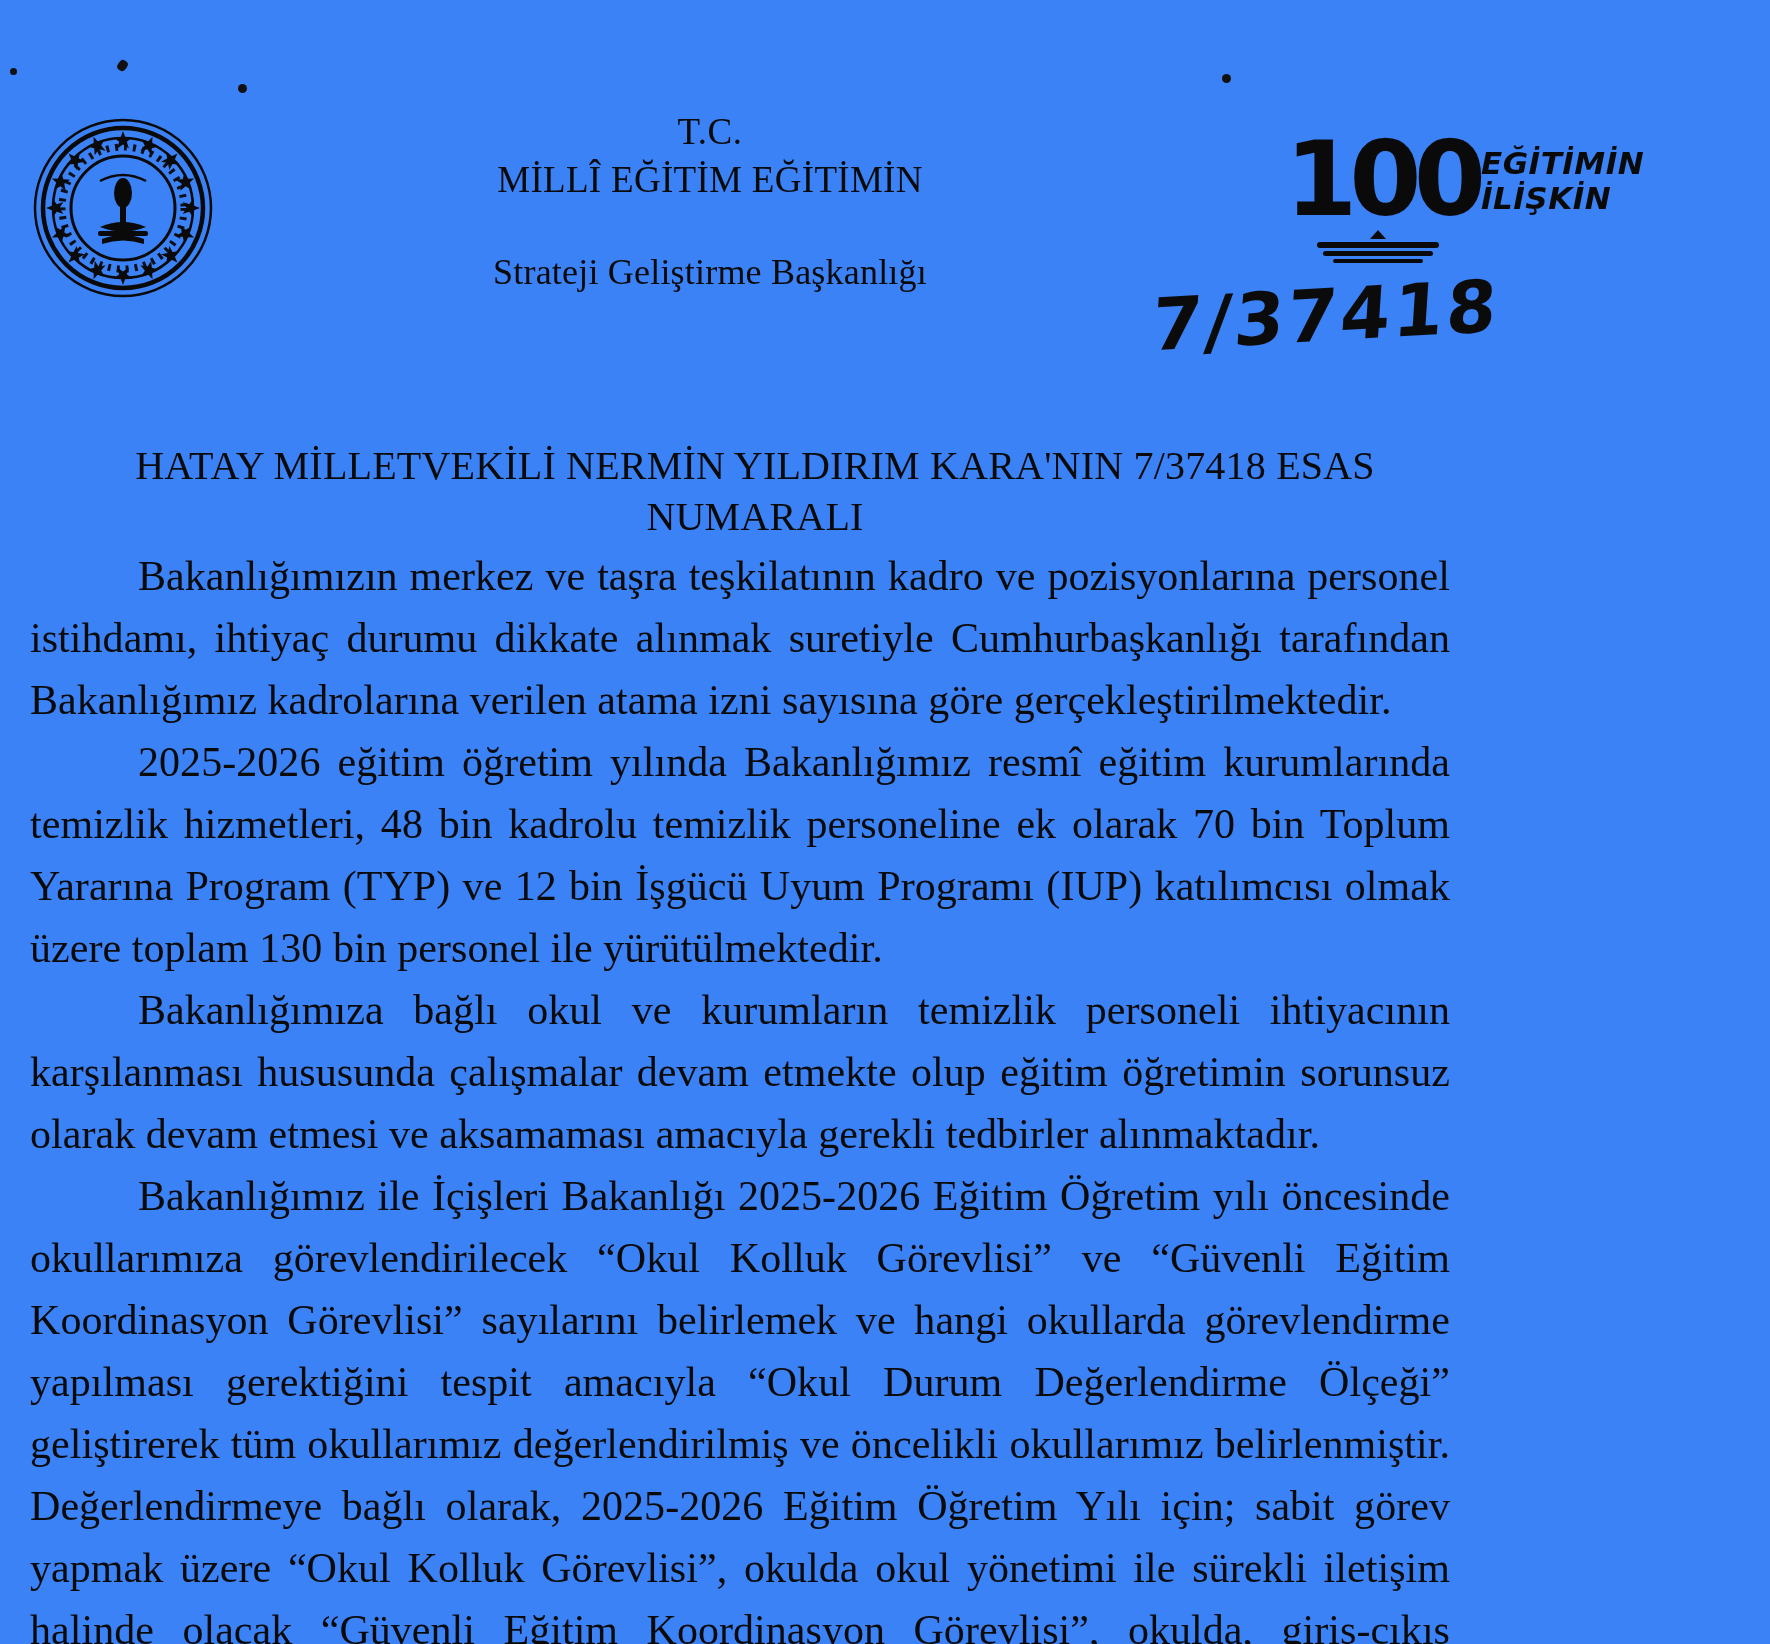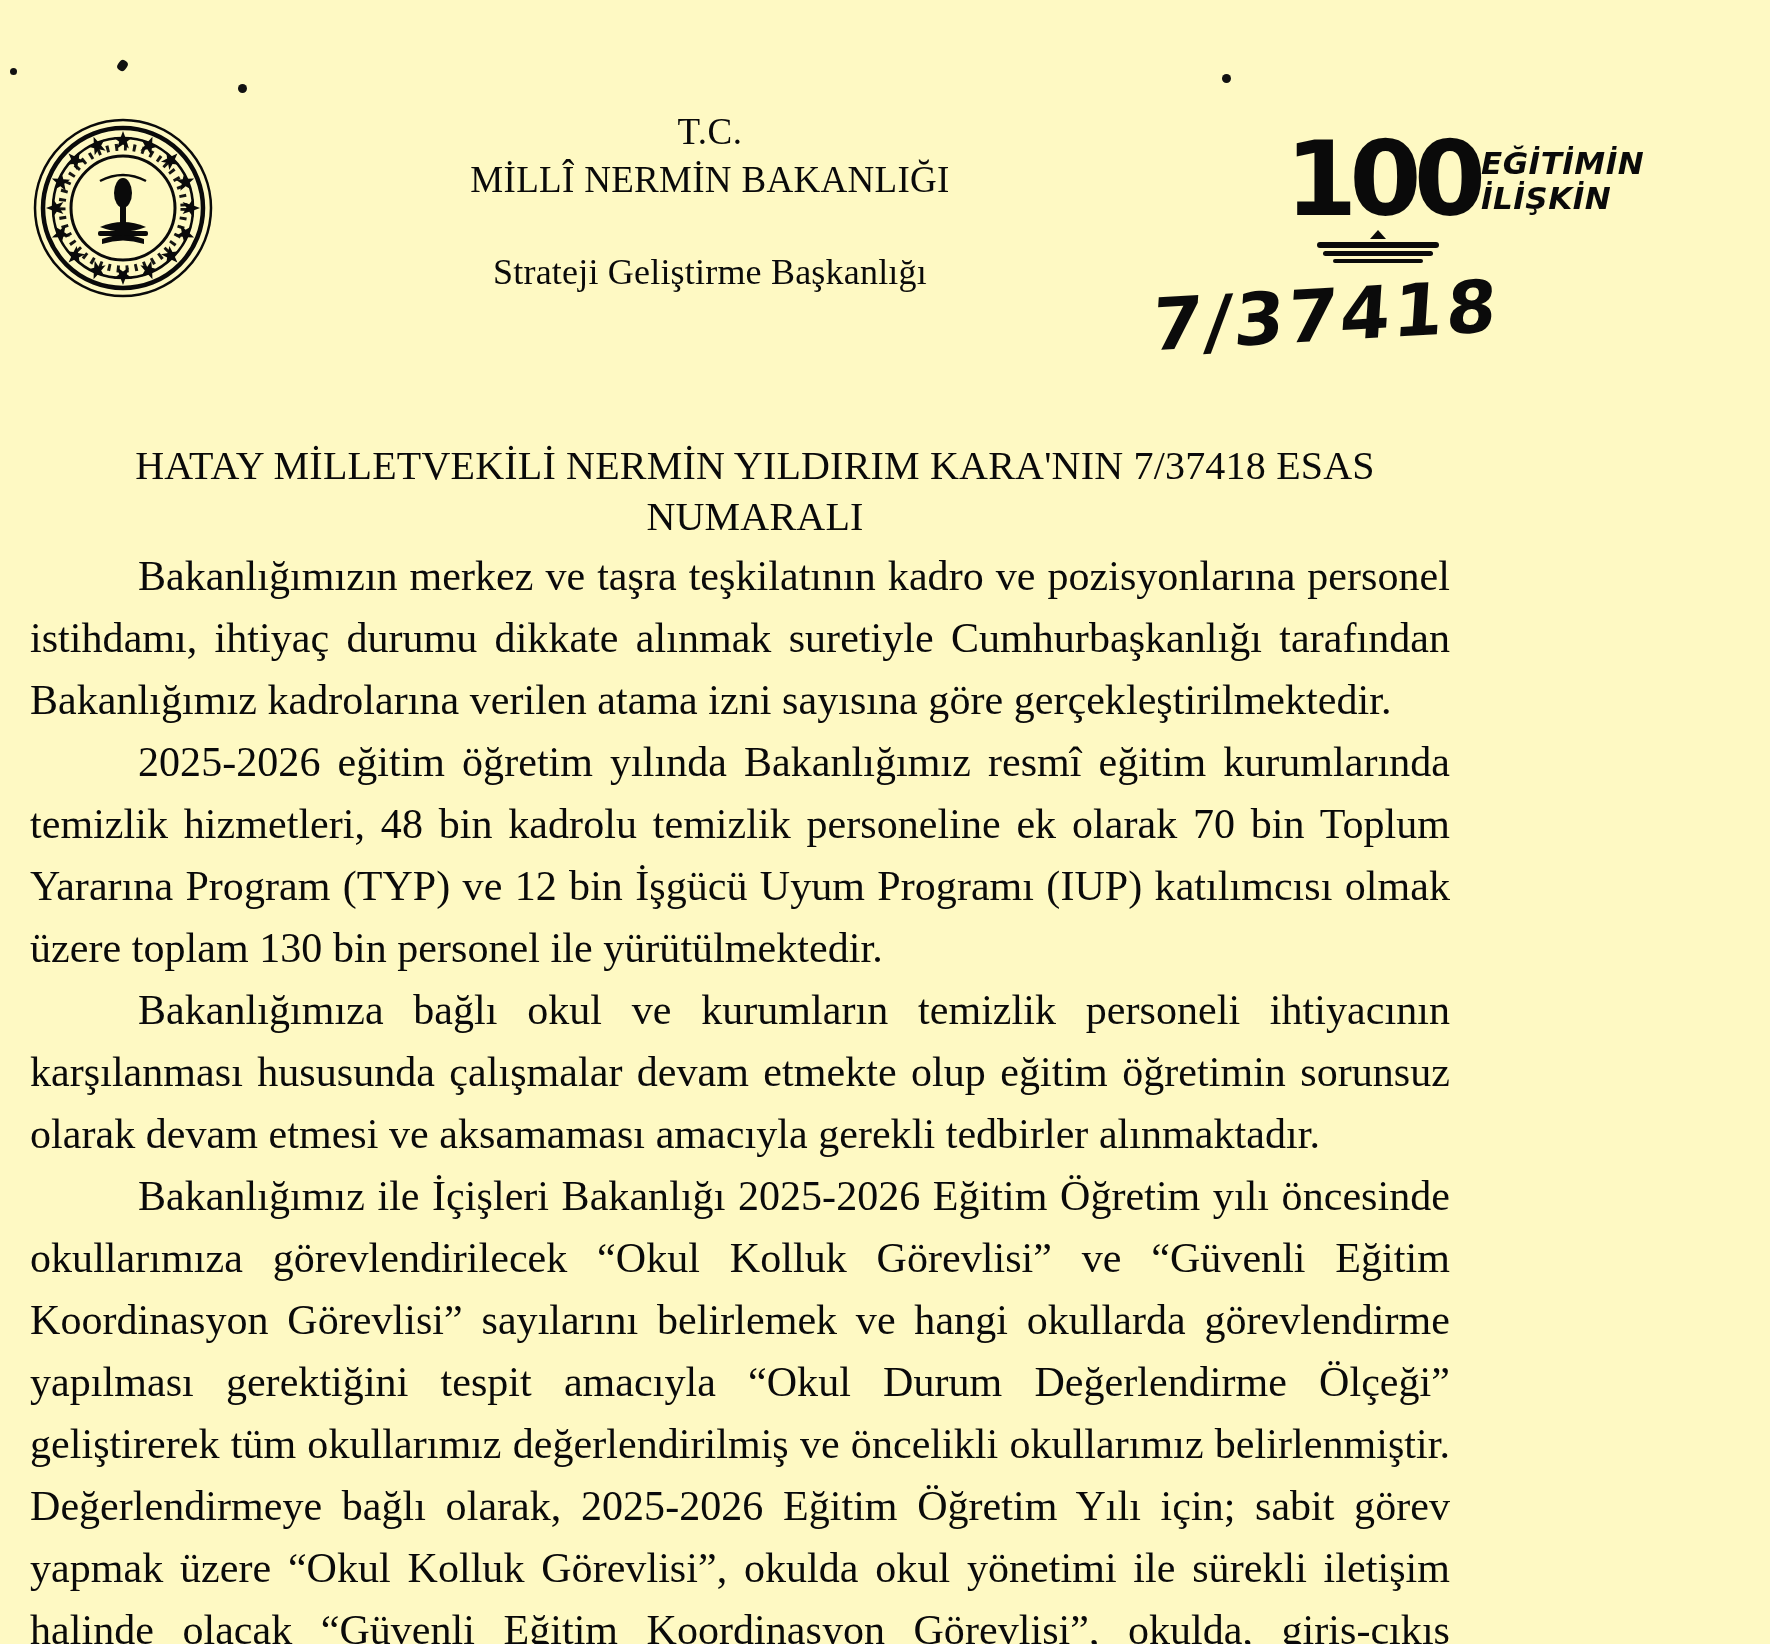--- a/index.html
+++ b/index.html
@@ -9,21 +9,21 @@
     background: #ffffff;
   }
   body {
     font-family: "Liberation Serif", "DejaVu Serif", serif;
     color: #0a0a0a;
   }
   .page {
     position: relative;
     width: 1770px;
     height: 1644px;
-    background: #fef9c3;
+    background: #3b82f6;
     overflow: hidden;
   }
 
   
   .speck {
     position: absolute;
     background: #111;
     border-radius: 50%;
   }
 
@@ -212,21 +212,21 @@
           <path d="M72 124 q21 -8 42 0 l0 5 q-21 -7 -42 0 z"></path>
         </g>
         <g fill="none" stroke="#0a0a0a" stroke-width="2.5">
           <path d="M70 66 q23 -12 46 0"></path>
         </g>
       </svg>
     </div>
 
     <div class="ministry-block">
       <div class="tc">T.C.</div>
-      <div class="ministry">MİLLÎ NERMİN BAKANLIĞI</div>
+      <div class="ministry">MİLLÎ EĞİTİM EĞİTİMİN</div>
       <div class="dept">Strateji Geliştirme Başkanlığı</div>
     </div>
 
     <div class="centenary">
       <div class="centenary-100">100</div>
       <div class="centenary-text">
         <div>EĞİTİMİN</div>
         <div>İLİŞKİN</div>
       </div>
       <div class="centenary-book">

